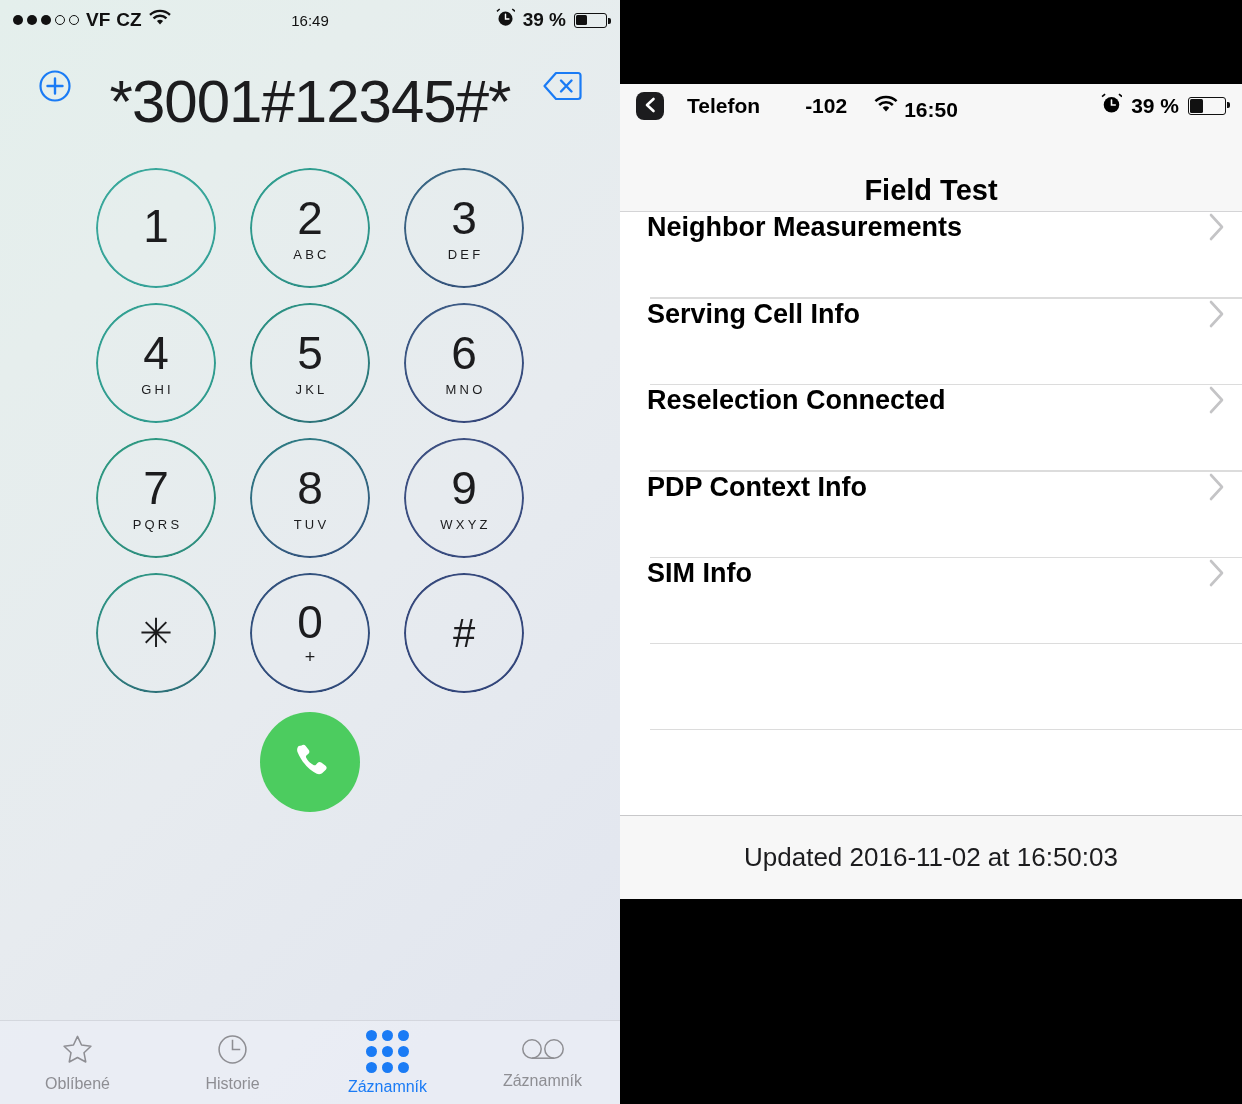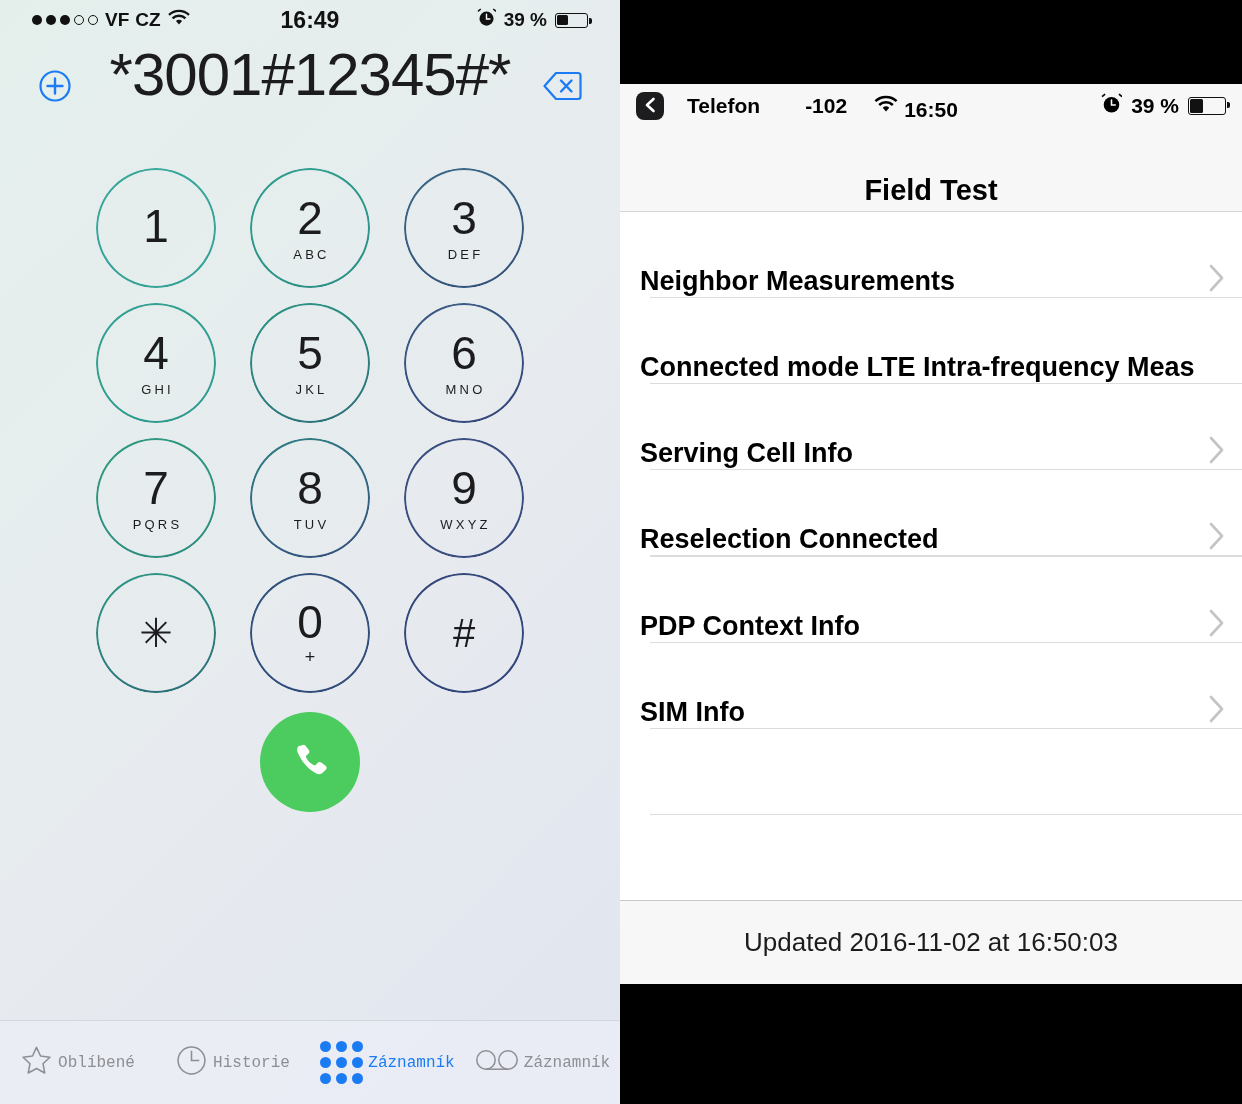--- a/index.html
+++ b/index.html
@@ -14,53 +14,53 @@
   
   .phone-pane {
     position:relative;
     width:620px; height:1104px;
     background:linear-gradient(135deg,#e4efec 0%, #e6eeed 22%, #e7ebef 55%, #e1e5ef 100%);
     overflow:hidden;
   }
   .statusbar-left {
     height:40px; width:100%;
     display:flex; align-items:center;
-    padding:0 32px;
+    padding:0 13px;
     font-size:19px; font-weight:bold; color:#111;
     position:relative;
   }
   .sb-left-group { display:flex; align-items:center; gap:7px; }
   .dots { display:flex; align-items:center; gap:4px; }
   .dot { width:10px; height:10px; border-radius:50%; background:#111; }
   .dot.hollow { background:transparent; border:1.6px solid #111; }
   .carrier { font-size:19px; font-weight:bold; letter-spacing:0.2px; }
   .sb-time {
     position:absolute; left:0; right:0; top:0; height:40px;
     display:flex; align-items:center; justify-content:center;
-    font-size:23px; font-weight:bold; pointer-events:none;text-align:center;
+    font-size:15px; font-weight:normal; pointer-events:none;text-align:center;
   }
   .sb-right-group {
     margin-left:auto; display:flex; align-items:center; gap:8px;
     font-size:19px; font-weight:bold;
   }
   .wifi-ico { display:inline-block; }
   .alarm-ico { display:inline-block; }
   .batt {
     width:33px; height:15px; border:1.6px solid #111; border-radius:3px;
     position:relative; display:inline-block;
   }
   .batt::after {
     content:''; position:absolute; right:-4.5px; top:4px;
     width:2.6px; height:6px; background:#111; border-radius:0 2px 2px 0;
   }
   .batt .fill { position:absolute; left:1.3px; top:1.3px; bottom:1.3px; background:#111; border-radius:1.5px; }
 
   
   .number-row {
-    height:96px; display:flex; align-items:flex-start; justify-content:center;
+    height:96px; display:flex; align-items:flex-end; justify-content:center;
     position:relative; padding:0 28px;
   }
   .add-btn { position:absolute; left:38px; top:50%; transform:translateY(-50%); cursor:pointer; }
   .del-btn { position:absolute; right:38px; top:50%; transform:translateY(-50%); cursor:pointer; }
   .dialed-number {
     font-family:"Liberation Sans", sans-serif;
     font-size:60px; font-weight:300; color:#1c1c1e;
     letter-spacing:-1px; white-space:nowrap;
   }
 
@@ -106,22 +106,22 @@
   }
 
   
   .tabbar {
     position:absolute; bottom:0; left:0; width:620px; height:84px;
     background:rgba(236,239,245,0.72);
     border-top:0.5px solid rgba(0,0,0,0.09);
     display:flex; align-items:center;
   }
   .tab {
-    flex:1; display:flex; flex-direction:row; align-items:center; justify-content:center;
-    gap:5px; cursor:pointer; color:#8e8e93;font-family:Liberation Mono, monospace;
+    flex:1; display:flex; flex-direction:column; align-items:center; justify-content:center;
+    gap:5px; cursor:pointer; color:#8e8e93;
   }
   .tab .tab-label { font-size:16px; }
   .tab.active { color:#1a7bf5; }
   .keypad-dots { display:grid; grid-template-columns:repeat(3,11px); gap:5px; }
   .keypad-dots i { width:11px; height:11px; border-radius:50%; background:#1a7bf5; display:block; }
 
   
   .ft-pane { position:relative; width:622px; height:1104px; background:#000; overflow:hidden; }
   .ft-blackbar-top { height:84px; background:#000; width:100%; }
   .ft-blackbar-bottom { position:absolute; left:0; bottom:0; width:100%; height:86px; background:#000; }
@@ -145,23 +145,24 @@
 
   .ft-navbar {
     height:84px; background:#f7f7f7;
     border-bottom:1px solid #d4d4d6;
     display:flex; align-items:center; justify-content:center;
   }
   .ft-title { font-size:29px; font-weight:bold; color:#000;margin-top:41px; }
 
   .ft-list { background:#fff; }
   .ft-row {
-    height:85px; display:flex; align-items:flex-end;
+    height:85px; display:flex; align-items:flex-start;
     padding:0 16px 0 20px; position:relative; cursor:pointer;
     background:#fff;
+    margin-left:7px;
   }
   .ft-row .ft-label {
     font-size:27px; font-weight:bold; color:#000;
     white-space:nowrap; overflow:hidden;
     flex:1;
   }
   .ft-row .chev { flex:0 0 auto; margin-left:6px; }
   .ft-row.overflow .ft-label { overflow:visible; }
   .ft-row.overflow .chev { position:absolute; right:16px; z-index:-1; }
   .ft-sep { height:1px; background:#dcdcdc; margin-left:30px; }
@@ -421,26 +422,20 @@
 
     <div class="ft-list">
       <div class="ft-row">
         <span class="ft-label">Neighbor Measurements</span>
         <span class="chev"><svg width="18" height="30" viewBox="0 0 18 30">
               <path d="M3 3 14 15 3 27" stroke="#c4c4c6" stroke-width="2.6" fill="none" stroke-linecap="round" stroke-linejoin="round"></path>
             </svg></span>
       </div>
       <div class="ft-sep"></div>
 
-      <div class="ft-row overflow">
-        <span class="ft-label">Connected mode LTE Intra-frequency Meas</span>
-        <span class="chev"><svg width="18" height="30" viewBox="0 0 18 30">
-              <path d="M3 3 14 15 3 27" stroke="#c4c4c6" stroke-width="2.6" fill="none" stroke-linecap="round" stroke-linejoin="round"></path>
-            </svg></span>
-      </div>
       <div class="ft-sep"></div>
 
       <div class="ft-row">
         <span class="ft-label">Serving Cell Info</span>
         <span class="chev"><svg width="18" height="30" viewBox="0 0 18 30">
               <path d="M3 3 14 15 3 27" stroke="#c4c4c6" stroke-width="2.6" fill="none" stroke-linecap="round" stroke-linejoin="round"></path>
             </svg></span>
       </div>
       <div class="ft-sep"></div>
 

